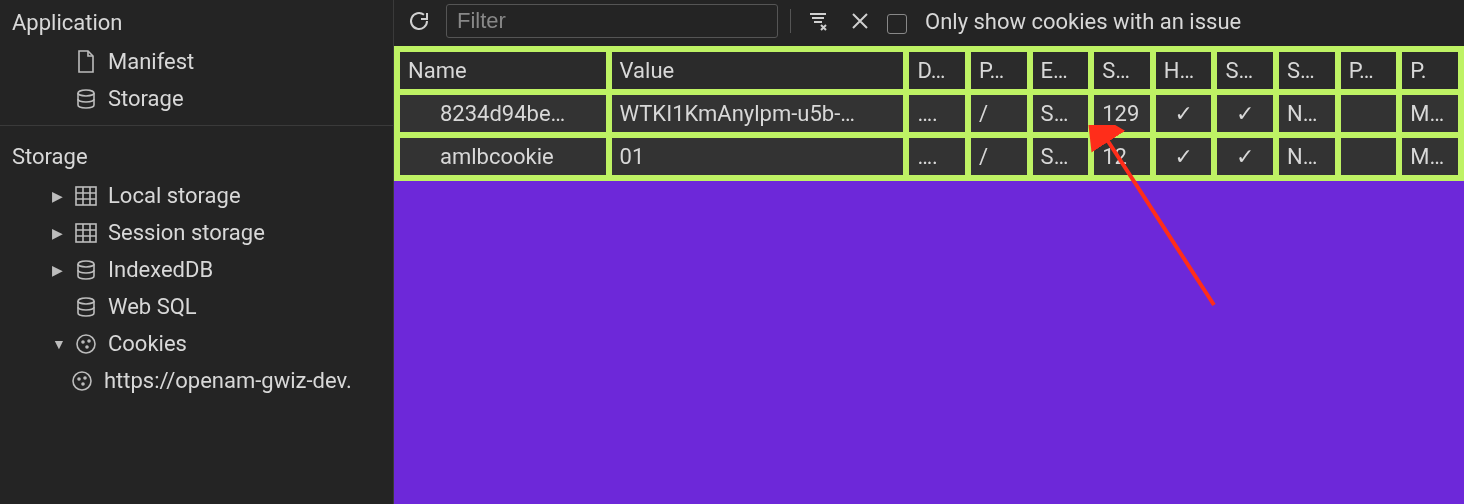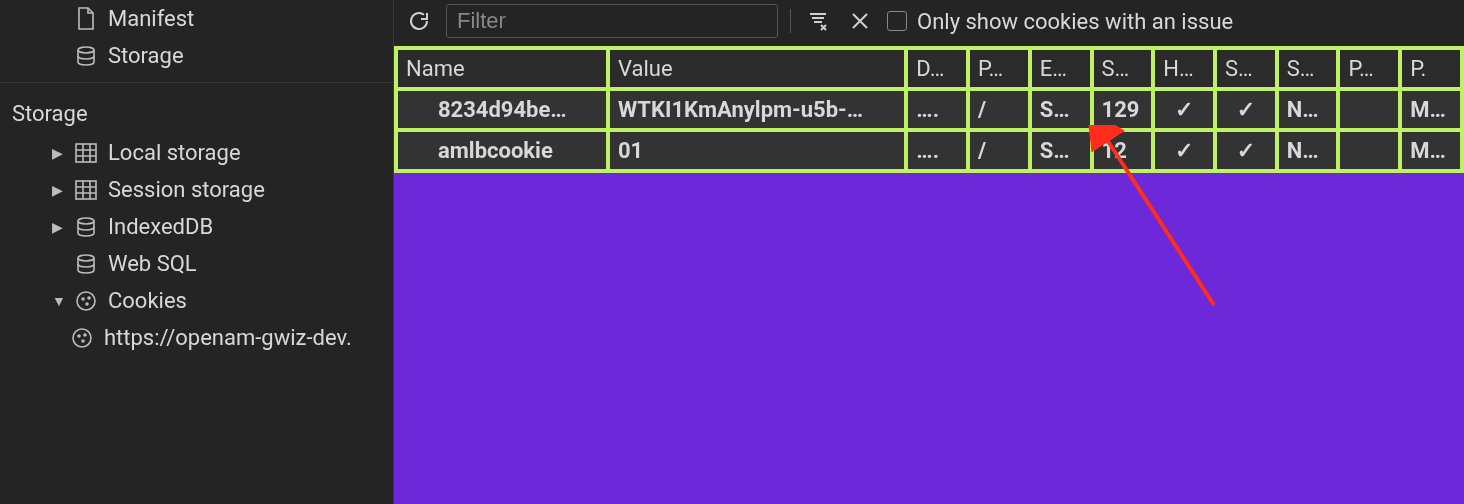--- a/index.html
+++ b/index.html
@@ -83,72 +83,72 @@
     border-radius: 3px;
     color: #d0d0d0;
     font-size: 22px;
     padding: 0 10px;
   }
   .filter-input::placeholder { color: #888; }
   .vsep {
     width: 1px; height: 24px; background: #555;
   }
   .toolbar-check {
-    display: flex; align-items: center; gap: 10px;
+    display: flex; align-items: flex-end; gap: 18px;
     cursor: pointer;
   }
   .checkbox {
     width: 20px; height: 20px;
     border: 1px solid #888;
     border-radius: 3px;
   }
 
   
   .tbl {
     width: 100%;
     border-collapse: collapse;
     table-layout: fixed;
   }
   .tbl th, .tbl td {
-    border: 4px solid #bef264;
+    border: 6px solid #bef264;
     padding: 6px 8px;
     text-align: left;
     white-space: nowrap;
     overflow: hidden;
     text-overflow: ellipsis;
     font-weight: normal;
     font-size: 22px;
   }
   .tbl th {
     background: #2b2b2b;
     color: #d8d8d8;
   }
   .tbl td {
     background: #333333;
     color: #d8d8d8;
-    font-weight: bold;
   }
   .tbl td.indent { padding-left: 40px; }
   .tbl td.center { text-align: center; }
 
   .check { color: #d8d8d8; }
 
   
   .arrow-anno {
     position: absolute;
     left: 690px;
     top: 125px;
     pointer-events: none;
   }
 </style>
 </head>
 <body>
 
 <div class="sidebar">
 
+  <div class="group-title">Application</div>
 
   <div class="sb-item">
     <span class="sb-icon">
       <svg width="20" height="24" viewBox="0 0 20 24" fill="none" stroke="#bcbcbc" stroke-width="1.6">
         <path d="M3 1h9l5 5v16H3z"></path>
           <path d="M12 1v5h5"></path>
       </svg>
     </span>
     <span class="sb-label">Manifest</span>
   </div>

